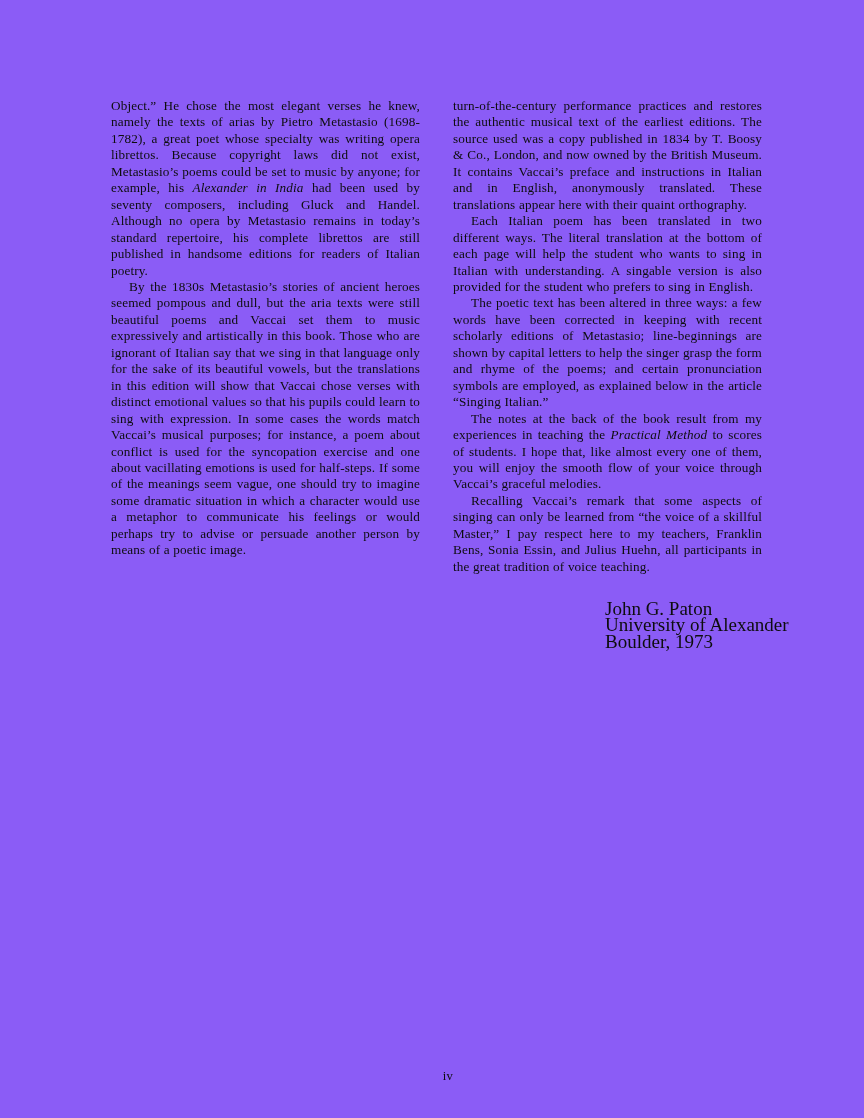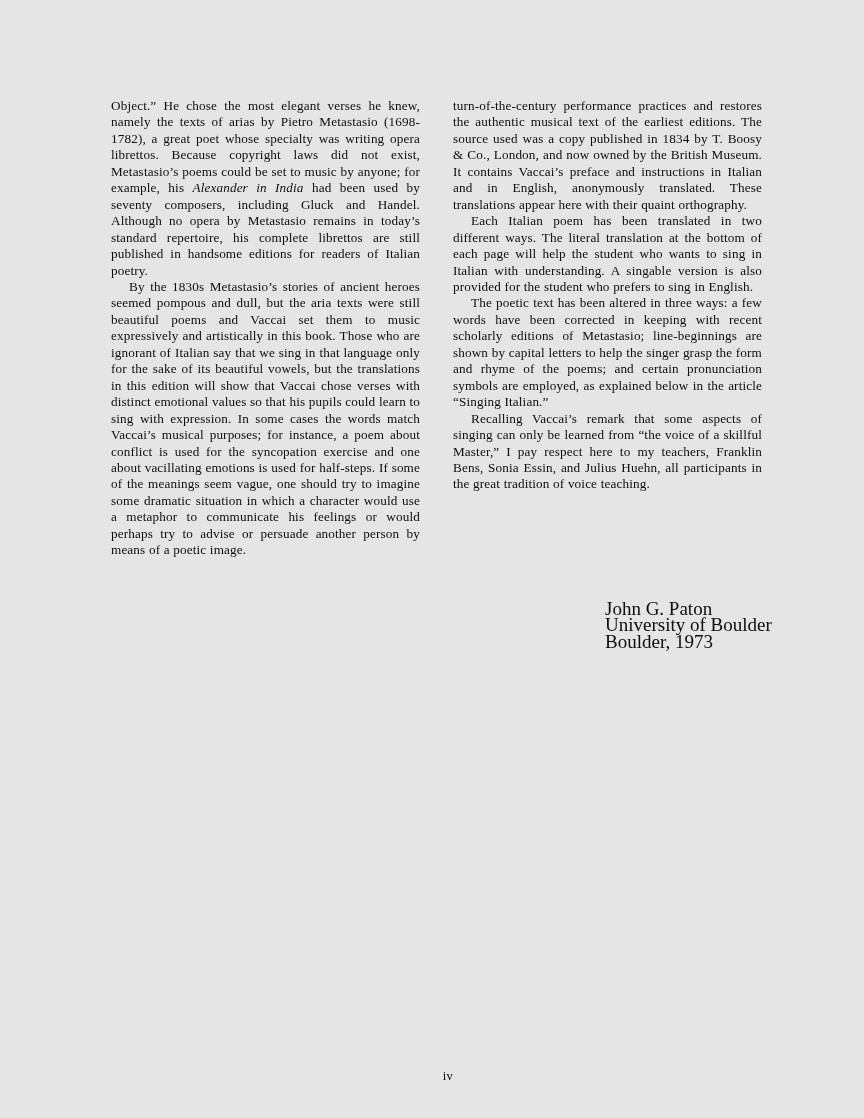--- a/index.html
+++ b/index.html
@@ -14,21 +14,21 @@
     font-family: "Liberation Serif", "DejaVu Serif", serif;
     color: #0d0d0d;
     overflow: hidden;
   }
   .page {
     position: absolute;
     left: 0;
     top: 0;
     width: 864px;
     height: 1118px;
-    background: #e5e5e5;
+    background: #8b5cf6;
   }
   .columns {
     position: absolute;
     left: 111px;
     top: 98px;
     width: 651px;
     display: flex;
     flex-direction: row;
     justify-content: space-between;
   }
@@ -81,26 +81,27 @@
 
     <div class="col">
       <p class="para">Object.” He chose the most elegant verses he knew, namely the texts of arias by Pietro Metastasio (1698-1782), a great poet whose specialty was writing opera librettos. Because copyright laws did not exist, Metastasio’s poems could be set to music by anyone; for example, his <i>Alexander in India</i> had been used by seventy composers, including Gluck and Handel. Although no opera by Metastasio remains in today’s standard repertoire, his complete librettos are still published in handsome editions for readers of Italian poetry.</p>
       <p class="para indent">By the 1830s Metastasio’s stories of ancient heroes seemed pompous and dull, but the aria texts were still beautiful poems and Vaccai set them to music expressively and artistically in this book. Those who are ignorant of Italian say that we sing in that language only for the sake of its beautiful vowels, but the translations in this edition will show that Vaccai chose verses with distinct emotional values so that his pupils could learn to sing with expression. In some cases the words match Vaccai’s musical purposes; for instance, a poem about conflict is used for the syncopation exercise and one about vacillating emotions is used for half-steps. If some of the meanings seem vague, one should try to imagine some dramatic situation in which a character would use a metaphor to communicate his feelings or would perhaps try to advise or persuade another person by means of a poetic image.</p>
     </div>
 
     <div class="col">
       <p class="para">turn-of-the-century performance practices and restores the authentic musical text of the earliest editions. The source used was a copy published in 1834 by T. Boosy &amp; Co., London, and now owned by the British Museum. It contains Vaccai’s preface and instructions in Italian and in English, anonymously translated. These translations appear here with their quaint orthography.</p>
       <p class="para indent">Each Italian poem has been translated in two different ways. The literal translation at the bottom of each page will help the student who wants to sing in Italian with understanding. A singable version is also provided for the student who prefers to sing in English.</p>
       <p class="para indent">The poetic text has been altered in three ways: a few words have been corrected in keeping with recent scholarly editions of Metastasio; line-beginnings are shown by capital letters to help the singer grasp the form and rhyme of the poems; and certain pronunciation symbols are employed, as explained below in the article “Singing Italian.”</p>
+      <p class="para indent">The notes at the back of the book result from my experiences in teaching the <i>Practical Method</i> to scores of students. I hope that, like almost every one of them, you will enjoy the smooth flow of your voice through Vaccai’s graceful melodies.</p>
       <p class="para indent">Recalling Vaccai’s remark that some aspects of singing can only be learned from “the voice of a skillful Master,” I pay respect here to my teachers, Franklin Bens, Sonia Essin, and Julius Huehn, all participants in the great tradition of voice teaching.</p>
     </div>
 
   </div>
 
   <div class="signature">
     <div>John G. Paton</div>
-    <div>University of Boulder</div>
+    <div>University of Alexander</div>
     <div>Boulder, 1973</div>
   </div>
 
   <div class="folio">iv</div>
 
 </div>
 
 </body></html>

